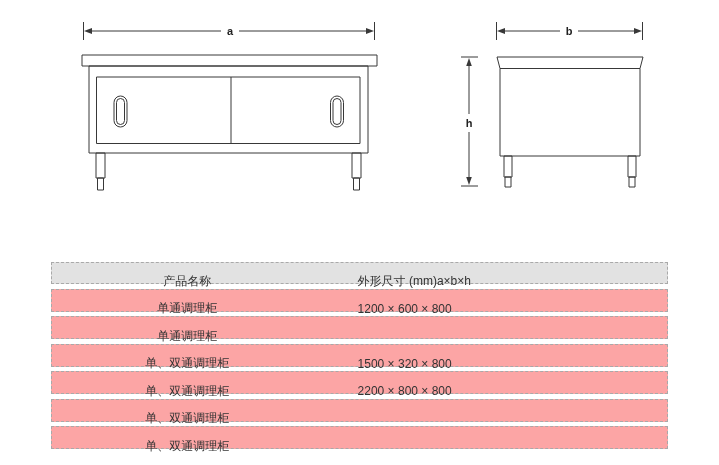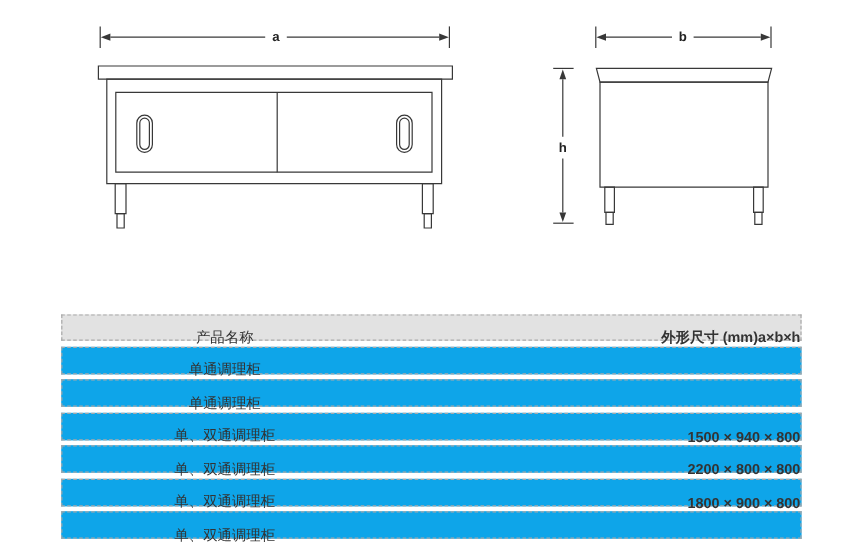--- a/index.html
+++ b/index.html
@@ -4,26 +4,26 @@
 <style>
   html,body{margin:0;padding:0;background:#ffffff;}
   .stage{
     position:relative;width:719px;height:465px;background:#ffffff;overflow:hidden;
     font-family:"Liberation Sans","DejaVu Sans",sans-serif;color:#333333;
   }
   .diagram-svg{position:absolute;left:0;top:0;}
   .spec-table{position:absolute;left:51px;top:262px;width:617px;font-size:12px;}
   .trow{
     display:flex;align-items:center;height:21px;
-    border:1px dashed #a9a9a9;margin-top:4.5px;background:#0ea5e9;
+    border:1px dashed #a9a9a9;margin-top:4.5px;background:#fca5a5;
   }
   .trow.thead{background:#e2e2e2;margin-top:0;height:20px;}
   .tcell{white-space:nowrap;overflow:hidden;margin-top:17px;}
   .c1{width:44%;text-align:center;}
-  .c2{width:56%;text-align:right;padding-left:35px;box-sizing:border-box;font-weight:bold;}
+  .c2{width:56%;text-align:left;padding-left:35px;box-sizing:border-box;}
   svg line, svg rect, svg polygon, svg polyline, svg path{vector-effect:non-scaling-stroke;}
   .dim-label{font-family:"Liberation Sans","DejaVu Sans",sans-serif;font-size:11px;font-weight:bold;fill:#222222;}
 </style>
 </head>
 <body>
 
 <div class="stage">
 
   <svg class="diagram-svg" width="719" height="232" viewBox="0 0 719 232">
     <g stroke="#383838" stroke-width="1" fill="none">
@@ -107,34 +107,34 @@
     <text class="dim-label" x="469" y="127" text-anchor="middle">h</text>
   </svg>
 
   <div class="spec-table">
     <div class="trow thead">
       <div class="tcell c1">产品名称</div>
       <div class="tcell c2">外形尺寸 (mm)a×b×h</div>
     </div>
     <div class="trow">
       <div class="tcell c1">单通调理柜</div>
+      <div class="tcell c2">1200 × 600 × 800</div>
     </div>
     <div class="trow">
       <div class="tcell c1">单通调理柜</div>
     </div>
     <div class="trow">
       <div class="tcell c1">单、双通调理柜</div>
-      <div class="tcell c2">1500 × 940 × 800</div>
+      <div class="tcell c2">1500 × 320 × 800</div>
     </div>
     <div class="trow">
       <div class="tcell c1">单、双通调理柜</div>
       <div class="tcell c2">2200 × 800 × 800</div>
     </div>
     <div class="trow">
       <div class="tcell c1">单、双通调理柜</div>
-      <div class="tcell c2">1800 × 900 × 800</div>
     </div>
     <div class="trow">
       <div class="tcell c1">单、双通调理柜</div>
     </div>
   </div>
 
 </div>
 
 </body></html>

